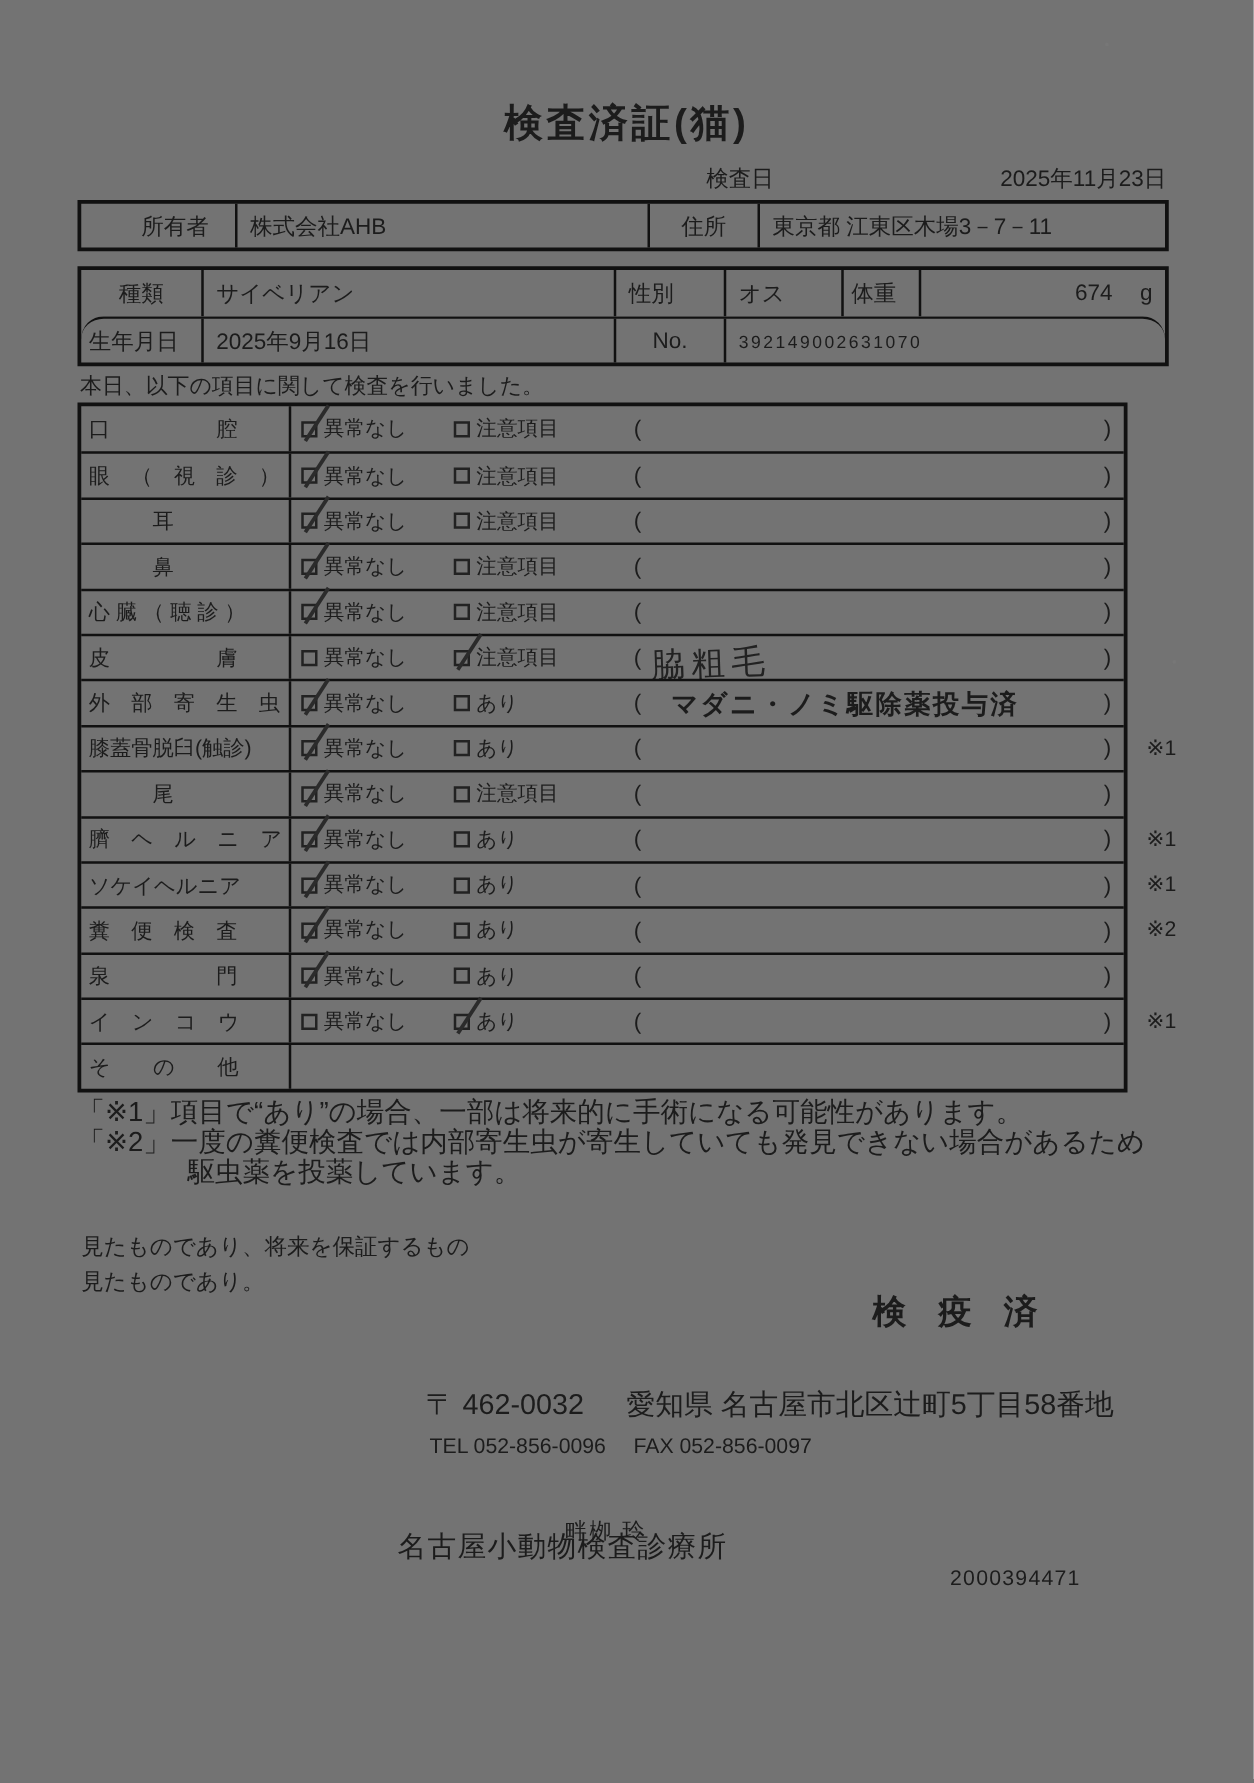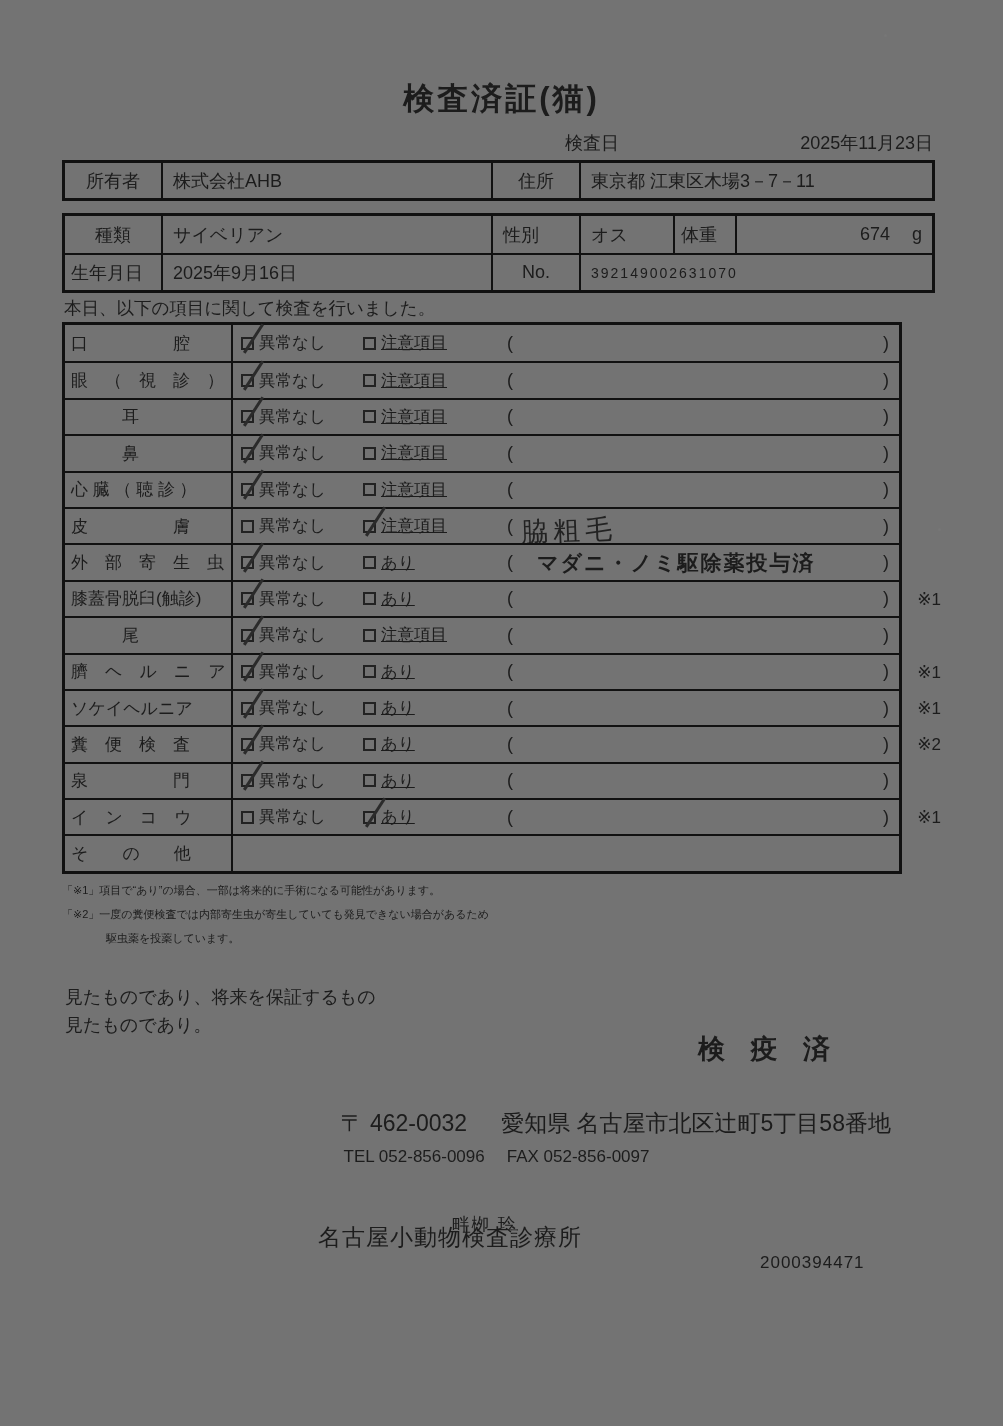--- a/index.html
+++ b/index.html
@@ -9,52 +9,52 @@
     font-family:"Liberation Sans","DejaVu Sans",sans-serif;
     overflow:hidden;
   }
   .abs{position:absolute;}
   .title{top:78px;left:0;width:100%;text-align:center;font-size:31px;font-weight:600;letter-spacing:3px;}
   .daterow{top:131px;left:565px;width:368px;display:flex;justify-content:space-between;font-size:18px;}
 
   
   .tbl{border:3px solid #111;box-sizing:border-box;background:transparent;}
   .trow{display:flex;box-sizing:border-box;}
-  .trow + .trow{border-top:2px solid #111;}
+  .trow + .trow{border-top:2px solid #111;border-radius:18px;}
   .cell{display:flex;align-items:center;box-sizing:border-box;font-size:18px;padding:0 10px;white-space:pre;}
   .cell.vline{border-right:2px solid #111;}
   .cell.ctr{justify-content:center;padding:0;}
   .owner-tbl{top:160px;left:62px;width:873px;}
-  .owner-tbl .trow{height:35px;}
+  .owner-tbl .trow{height:35px;margin-left:27px;}
   .pet-tbl{top:213px;left:62px;width:873px;}
   .pet-tbl .trow{height:37px;}
   .num{letter-spacing:2px;font-size:14px;}
 
   .intro{top:296px;left:64px;font-size:17.5px;}
 
   
   .exam{top:322px;left:62px;width:840px;border:3px solid #111;box-sizing:border-box;}
   .erow{display:flex;align-items:center;height:36.4px;box-sizing:border-box;position:relative;}
   .erow + .erow{border-top:2px solid #111;}
   .elabel{width:168px;align-self:stretch;display:flex;align-items:center;border-right:2px solid #111;box-sizing:border-box;padding-left:6px;font-size:17px;white-space:pre;}
   .checks{display:flex;align-items:center;box-sizing:border-box;text-align:right;}
   .checks.c1{width:128px;padding-left:8px;}
-  .checks.c2{width:140px;padding-left:2px;text-decoration:underline;}
+  .checks.c2{width:140px;padding-left:2px;}
   .checks .cblabel{font-size:16.5px;white-space:pre;}
   .cb{position:relative;width:13px;height:13px;border:2px solid #222;box-sizing:border-box;margin-right:5px;flex:none;}
   .cb.checked::after{content:'';position:absolute;left:0;bottom:-4px;width:2.5px;height:34px;background:#2b2b2b;transform-origin:bottom left;transform:rotate(33deg);}
   .paren{flex:1;display:flex;align-items:center;font-size:18px;padding:0 10px 0 6px;}
   .paren .popen,.paren .pclose{flex:none;}
   .paren .pcontent{flex:1;font-size:17px;padding-left:16px;white-space:pre;}
   .pcontent.handwritten{font-size:27px;letter-spacing:5px;transform:rotate(-2deg);padding-left:8px;color:#222;}
   .pcontent.stamped{font-weight:bold;font-size:21px;letter-spacing:2px;padding-left:24px;}
   .enote{position:absolute;right:-42px;top:50%;transform:translateY(-50%);font-size:17px;white-space:pre;}
   .erow.nochecks .checks,.erow.nochecks .paren{visibility:hidden;}
 
-  .footnotes{top:878px;left:62px;font-size:11px;line-height:24px;}
+  .footnotes{top:878px;left:62px;font-size:22px;line-height:24px;}
   .footnotes div{white-space:pre;}
   .disclaimer{top:983px;left:65px;font-size:18px;line-height:28px;font-weight:500;}
   .disclaimer div{white-space:pre;}
   .stamp{top:1031px;left:698px;font-size:27px;letter-spacing:9px;font-weight:700;}
   .postal{top:1081px;left:315px;font-size:23px;white-space:pre;}
   .postal .gap{display:inline-block;width:34px;}
   .tel{top:1127px;left:325px;font-size:17px;white-space:pre;}
   .tel .gap{display:inline-block;width:22px;}
   .clinic{top:1178px;left:318px;font-size:23px;letter-spacing:1px;margin-top:44px;}
   .vet{top:1212px;left:452px;font-size:17.5px;letter-spacing:2px;}

